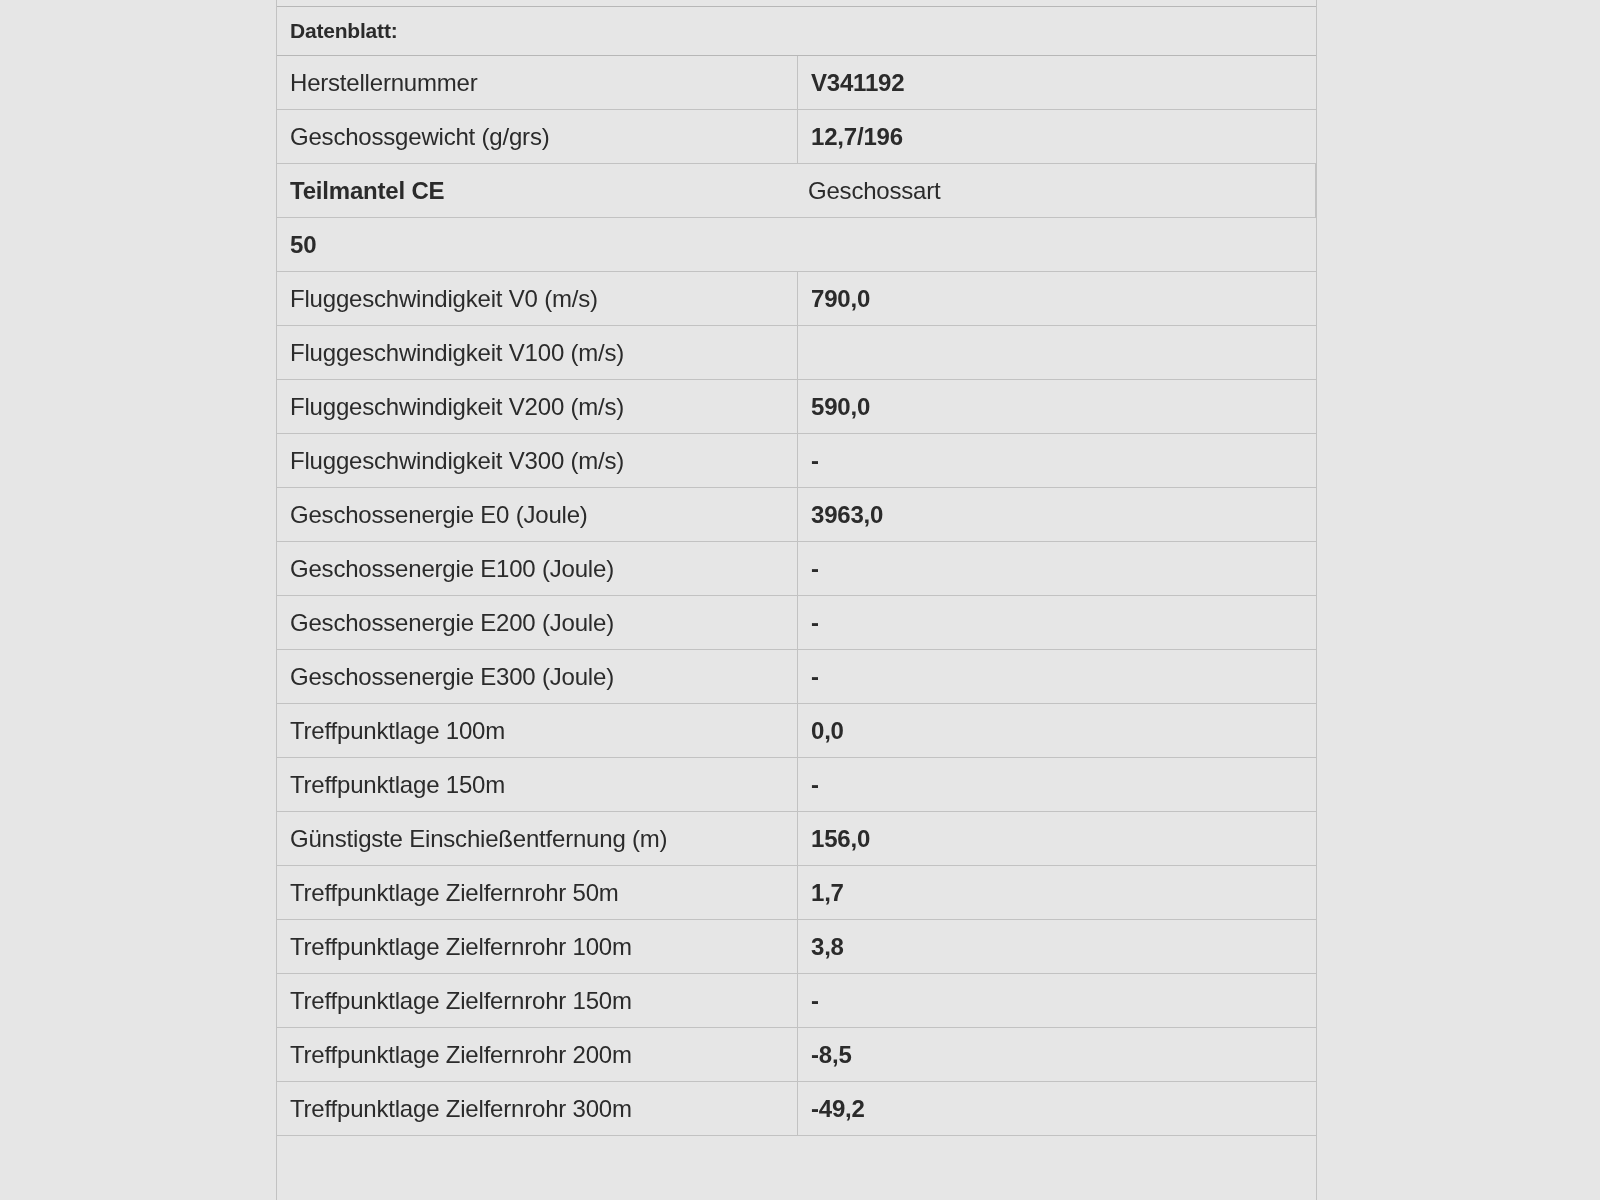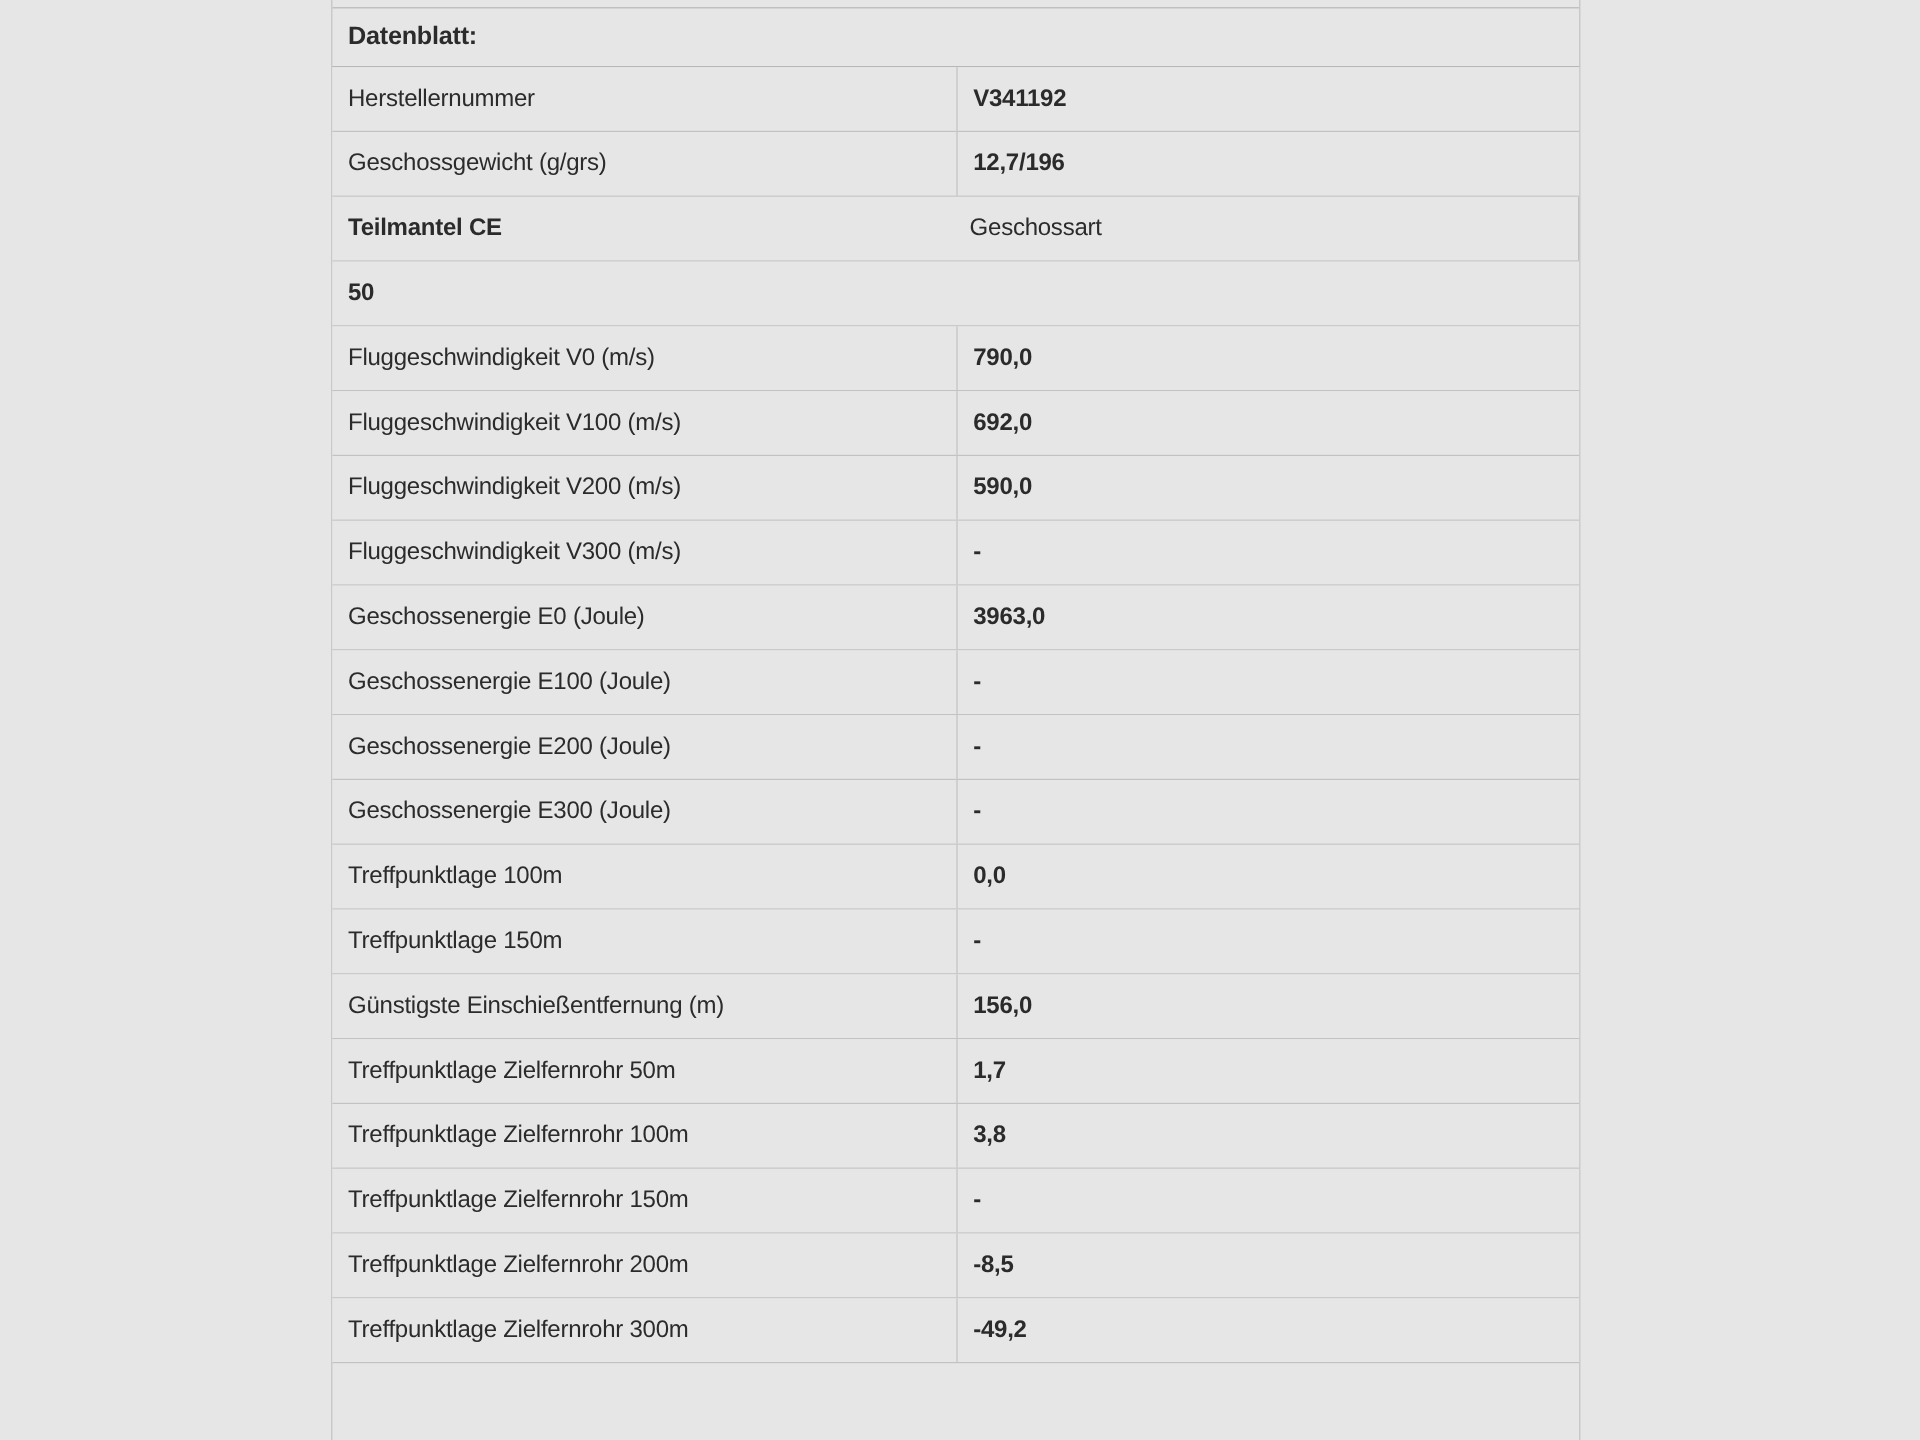--- a/index.html
+++ b/index.html
@@ -43,21 +43,21 @@
   .row {
     height: 54px;
     display: flex;
     border-bottom: 1px solid var(--border-color, #c2c2c2);
     background: var(--cell-bg, #e6e6e6);
   }
   .cell {
     display: flex;
     align-items: center;
     padding: 0 13px;
-    font-size: 20px;
+    font-size: 24px;
     letter-spacing: -0.2px;
     white-space: nowrap;
     overflow: hidden;
   }
   .cell.label {
     width: 521px;
     border-right: 1px solid var(--border-color, #c2c2c2);
   }
   .cell.value {
     flex: 1;
@@ -92,21 +92,20 @@
     <div class="cell value">50</div>
   </div>
 
   <div class="row">
     <div class="cell label">Fluggeschwindigkeit V0 (m/s)</div>
     <div class="cell value">790,0</div>
   </div>
 
   <div class="row">
     <div class="cell label">Fluggeschwindigkeit V100 (m/s)</div>
-    <div class="cell value">692,0</div>
   </div>
 
   <div class="row">
     <div class="cell label">Fluggeschwindigkeit V200 (m/s)</div>
     <div class="cell value">590,0</div>
   </div>
 
   <div class="row">
     <div class="cell label">Fluggeschwindigkeit V300 (m/s)</div>
     <div class="cell value">-</div>

